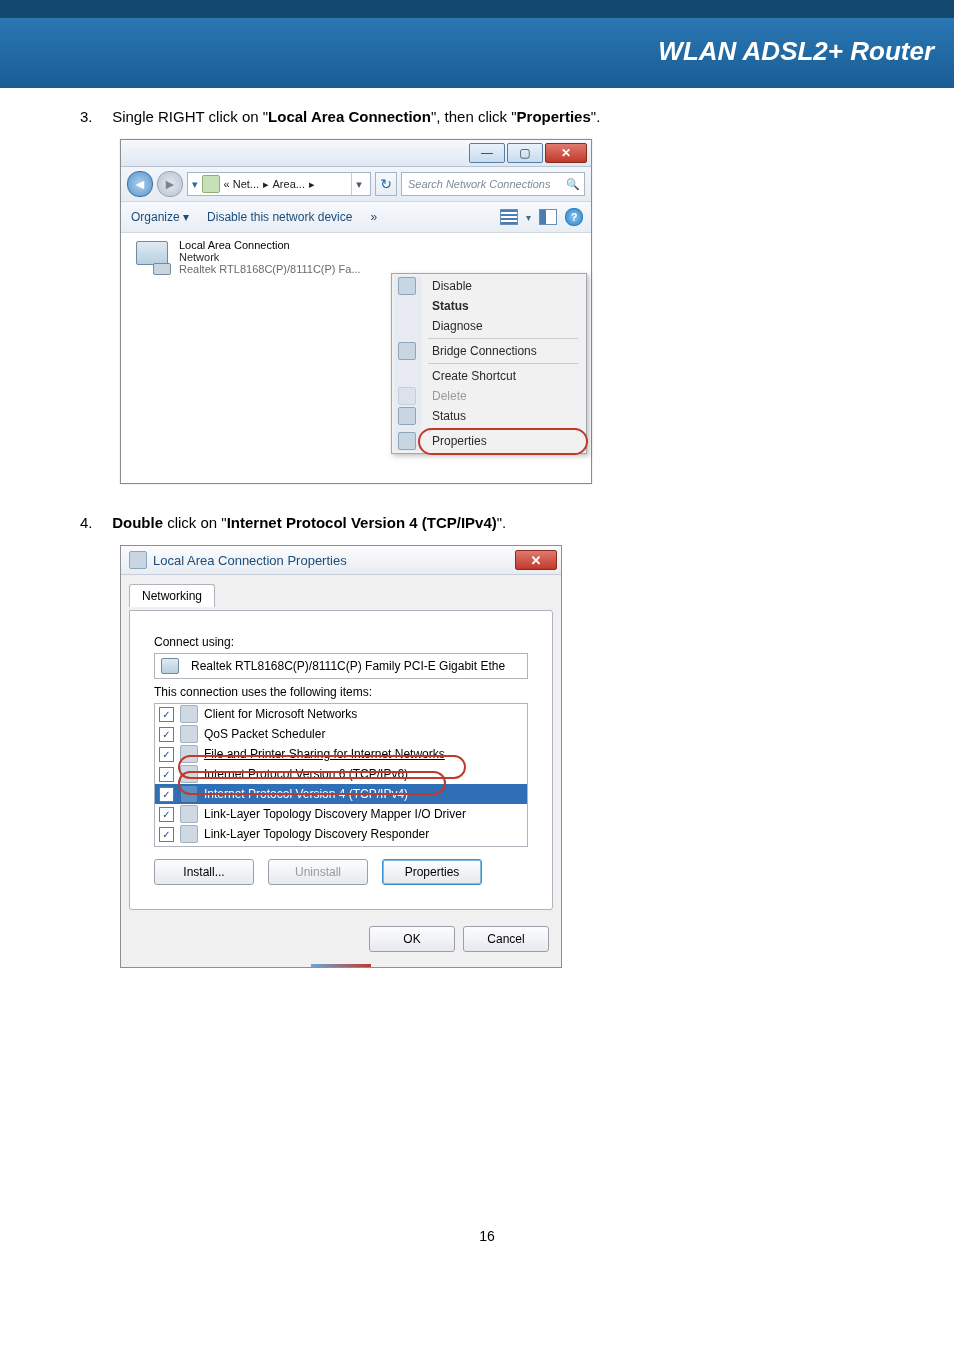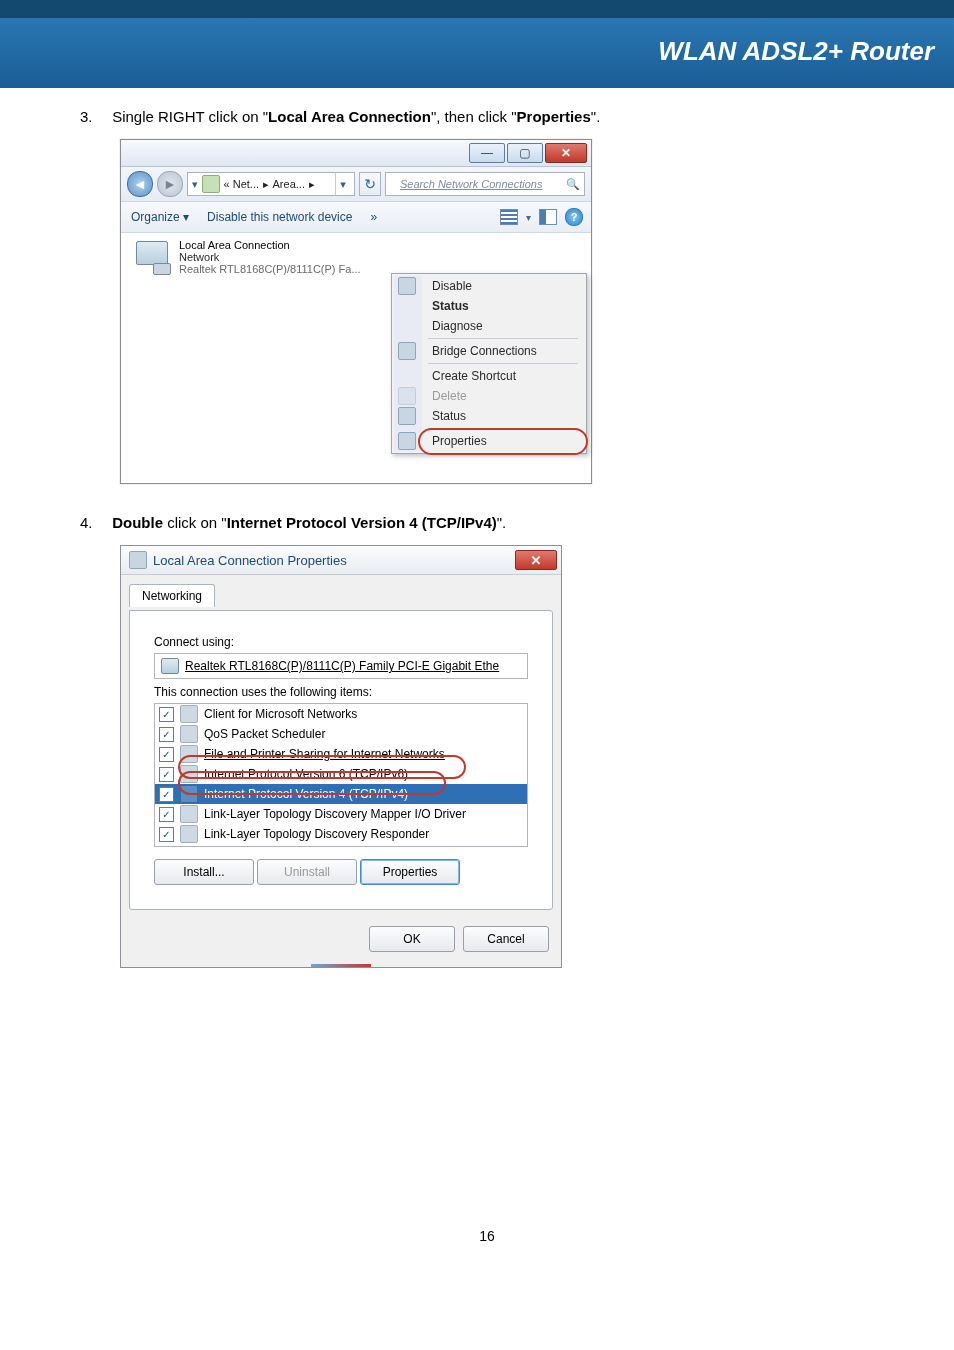--- a/index.html
+++ b/index.html
@@ -21,21 +21,21 @@
   .winbtn.min { background:linear-gradient(#eaf2fb,#c8dbee); color:#344; }
   .winbtn.max { background:linear-gradient(#eaf2fb,#c8dbee); color:#344; }
   .winbtn.close { background:linear-gradient(#e07a6e,#c0392b); color:#fff; border-color:#8a2a1f; font-weight:bold; width:40px; }
   .navbar { height:34px; background:linear-gradient(#f2f6fb,#e6ecf4); display:flex; align-items:center; padding:0 6px; gap:4px; border-bottom:1px solid #cfd6df; }
   .navbtn { width:24px; height:24px; border-radius:12px; background:radial-gradient(#b0d2f0,#5a93c8); border:1px solid #3d6f9e; display:flex; align-items:center; justify-content:center; color:#fff; font-size:14px; }
   .navbtn.fwd { background:radial-gradient(#e2e8ef,#b8c3d0); color:#7a8594; border-color:#9aa6b4; }
   .addr { flex:1; height:22px; border:1px solid #a8b4c4; background:#fff; display:flex; align-items:center; padding:0 4px; font-size:11px; gap:4px; }
   .addr-icon { width:16px; height:16px; background:#c8e0b8; border:1px solid #8fae77; border-radius:2px; }
   .addr-drop { width:14px; text-align:center; color:#4a5a6d; border-left:1px solid #c4cedb; height:100%; display:flex; align-items:center; justify-content:center; }
   .refresh { width:20px; color:#2a69a3; font-size:14px; border:1px solid #a8b4c4; height:22px; display:flex; align-items:center; justify-content:center; background:linear-gradient(#f6f9fc,#e6edf4); }
-  .searchbox { width:170px; height:22px; border:1px solid #a8b4c4; background:#fff; display:flex; align-items:center; padding:0 14px; font-style:italic; color:#7f8b9a; font-size:11px; position:relative;text-decoration:underline; }
+  .searchbox { width:170px; height:22px; border:1px solid #a8b4c4; background:#fff; display:flex; align-items:center; padding:0 6px; font-style:italic; color:#7f8b9a; font-size:11px; position:relative; }
   .searchbox .mag { position:absolute; right:4px; color:#3a74aa; font-style:normal; }
   .toolbar { height:30px; background:linear-gradient(#f6f9fc,#e9eef5); display:flex; align-items:center; padding:0 10px; gap:18px; color:#1a4c7d; font-size:12px; border-bottom:1px solid #d0d8e2; position:relative; }
   .toolbar .right { position:absolute; right:8px; display:flex; align-items:center; gap:8px; }
   .tb-icon { width:18px; height:16px; display:inline-block; }
   .viewic { border:1px solid #6a8fb5; width:16px; height:14px; background:repeating-linear-gradient(#4a7db0,#4a7db0 2px,#fff 2px,#fff 4px); }
   .paneic { border:1px solid #6a8fb5; width:16px; height:14px; background:linear-gradient(to right,#4a7db0 40%,#fff 40%); }
   .helpic { width:16px; height:16px; border-radius:8px; border:1px solid #2b80c4; background:radial-gradient(#8cc8f2,#2b80c4); color:#fff; font-size:11px; display:flex; align-items:center; justify-content:center; font-weight:bold; }
   .content { padding:6px 10px 14px 10px; min-height:230px; position:relative; }
   .connitem { display:flex; gap:8px; width:300px; }
   .conicon { width:40px; height:36px; position:relative; }
@@ -56,37 +56,37 @@
 
   
   .dlg { width:440px; border:1px solid #8a8f98; background:#f0f0f0; font-size:12px; }
   .dlg-title { height:28px; background:linear-gradient(#fcfcfd,#e8ecf2); display:flex; align-items:center; padding:0 8px; color:#1a4c7d; font-size:13px; position:relative; border-bottom:1px solid #c4cdd8; }
   .dlg-title .icon { width:16px; height:16px; background:#c8d5e2; border:1px solid #8fa6ba; border-radius:2px; margin-right:6px; }
   .dlg-title .close { position:absolute; right:4px; top:4px; width:40px; height:18px; background:linear-gradient(#e07a6e,#c0392b); border:1px solid #8a2a1f; border-radius:2px; color:#fff; display:flex; align-items:center; justify-content:center; font-weight:bold; }
   .tabstrip { margin:8px 8px 0 8px; }
   .tab { display:inline-block; padding:4px 12px; border:1px solid #aeb4bd; border-bottom:none; background:#fff; border-radius:3px 3px 0 0; font-size:12px; position:relative; top:1px; }
   .tabbody { margin:4px 8px 8px 8px; border:1px solid #aeb4bd; background:#fff; padding:24px; border-radius:0 3px 3px 3px; }
   .fld { margin-bottom:4px; }
-  .adapter { border:1px solid #b0b5bd; padding:4px 6px; display:flex; align-items:center; gap:6px; background:#fff;text-decoration:underline; }
+  .adapter { border:1px solid #b0b5bd; padding:4px 6px; display:flex; align-items:center; gap:12px; background:#fff; }
   .adapter .aicon { width:16px; height:14px; border:1px solid #6f8aa0; background:linear-gradient(#dfeaf4,#b8cfdf); border-radius:2px; }
   .btn { border:1px solid #9aa0a9; background:linear-gradient(#fdfdfd,#e6e9ee); padding:4px 14px; border-radius:3px; font-size:12px; height:26px; box-sizing:border-box; display:inline-flex; align-items:center; }
   .btn.primary { border-color:#3b8dd0; box-shadow:0 0 0 1px #7fb9e6 inset; }
   .btn:disabled, .btn.disabled { color:#9a9a9a; }
   .listbox { border:1px solid #b0b5bd; height:142px; overflow:hidden; font-size:12px; margin-top:4px; }
   .lrow { display:flex; align-items:center; gap:6px; padding:1px 4px; }
   .chk { width:13px; height:13px; border:1px solid #6a7a8a; background:#fff; display:flex; align-items:center; justify-content:center; font-size:10px; color:#1a4c7d; }
   .lic { width:16px; height:16px; background:#cfd9e3; border:1px solid #9fb0c0; border-radius:2px; }
   .lrow.sel { background:#2f6fb5; color:#fff; }
   .lrow.sel .lic { background:#5a8fc4; border-color:#3a6a9a; }
   .rowline { flex:1; white-space:nowrap; overflow:hidden; }
   .oval-red { border:2px solid #c0392b; border-radius:14px; padding:0 2px; position:absolute; pointer-events:none; }
   .list-wrap { position:relative; }
   #ov1 { left:24px; top:52px; width:280px; height:20px; }
   #ov2 { left:24px; top:68px; width:260px; height:20px; }
-  .btnrow { display:flex; gap:3px; margin-top:12px; }
+  .btnrow { display:flex; gap:14px; margin-top:12px; }
   .btnrow .btn { width:100px; justify-content:center; }
   .group { border:1px solid #c8ccd2; border-radius:3px; padding:8px 10px 10px 10px; margin-top:12px; position:relative; }
   .group .gtitle { position:absolute; top:-8px; left:8px; background:#fff; padding:0 4px; font-size:12px; color:#2a2a2a; }
   .dlg-foot { display:flex; justify-content:flex-end; gap:8px; padding:8px 12px 12px; }
   .accent { height:3px; width:60px; background:linear-gradient(to right,#6aa7d8,#c0392b); margin:0 auto; }
   .pagenum { text-align:center; font-size:14px; margin-top:260px; }
 </style>
 </head>
 <body>
 

